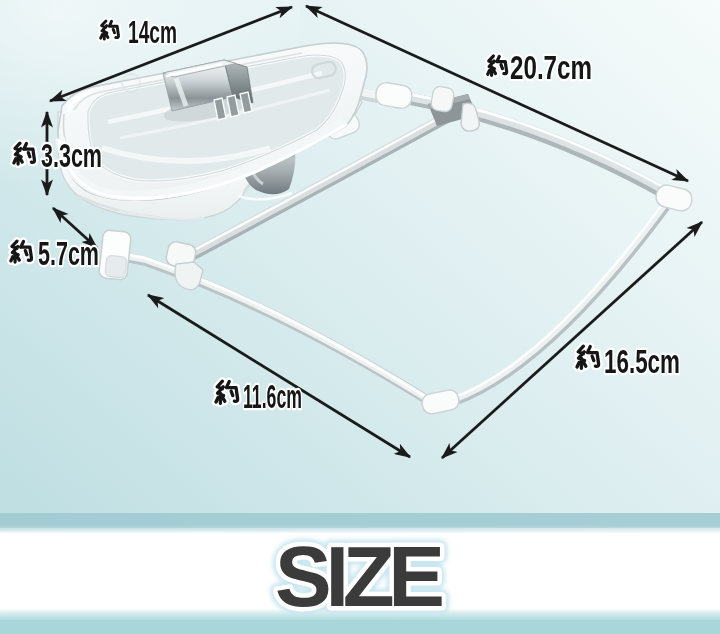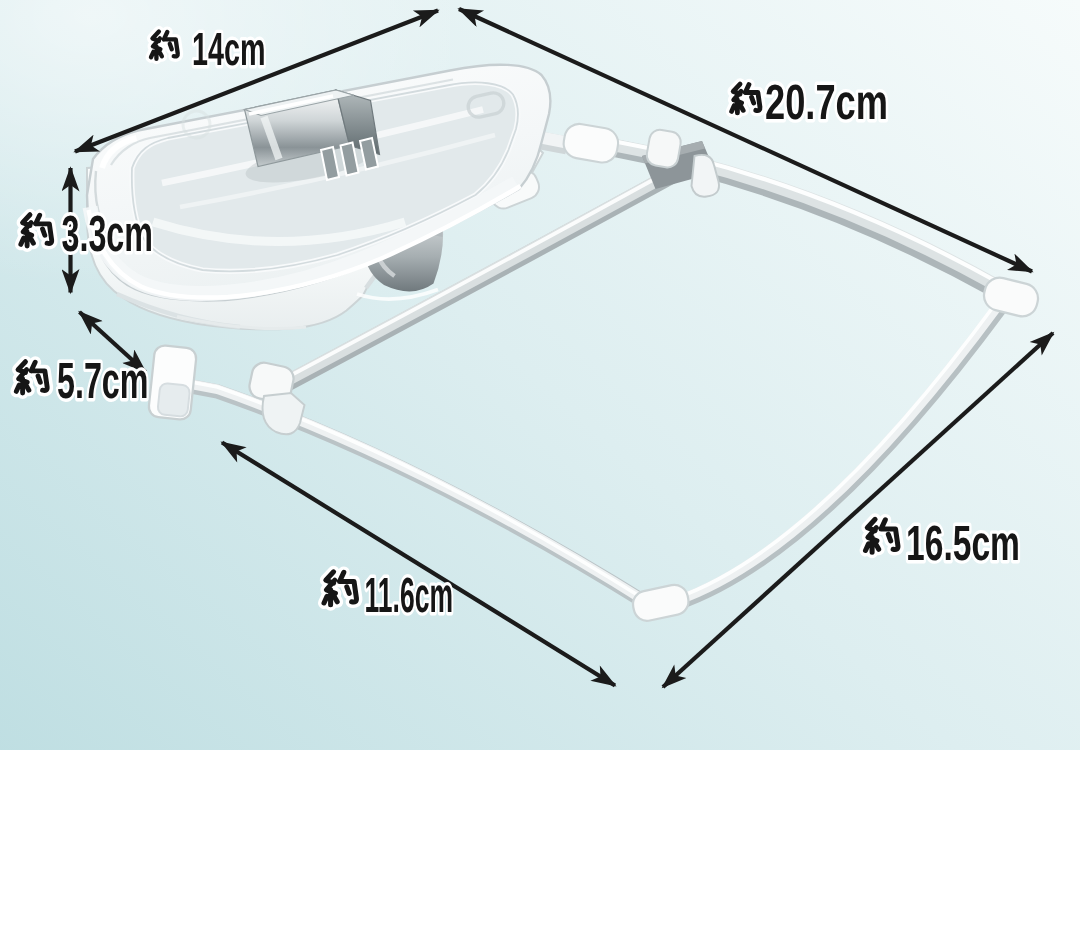--- a/index.html
+++ b/index.html
@@ -1,16 +1,16 @@
 <!DOCTYPE html>
 <html><head>
 <meta charset="utf-8">
 <style>
   html,body{margin:0;padding:0;background:#fff;}
-  #stage{position:relative;width:720px;height:500px;overflow:hidden;font-family:"Liberation Sans",sans-serif;}
+  #stage{position:relative;width:720px;height:634px;overflow:hidden;font-family:"Liberation Sans",sans-serif;}
   svg{display:block;}
   text{font-family:"Liberation Sans",sans-serif;}
 </style>
 </head>
 <body>
 
 <div id="stage">
 <svg width="720" height="634" viewBox="0 0 720 634">
 <defs>
   <linearGradient id="bg" x1="1" y1="0" x2="0" y2="1">

